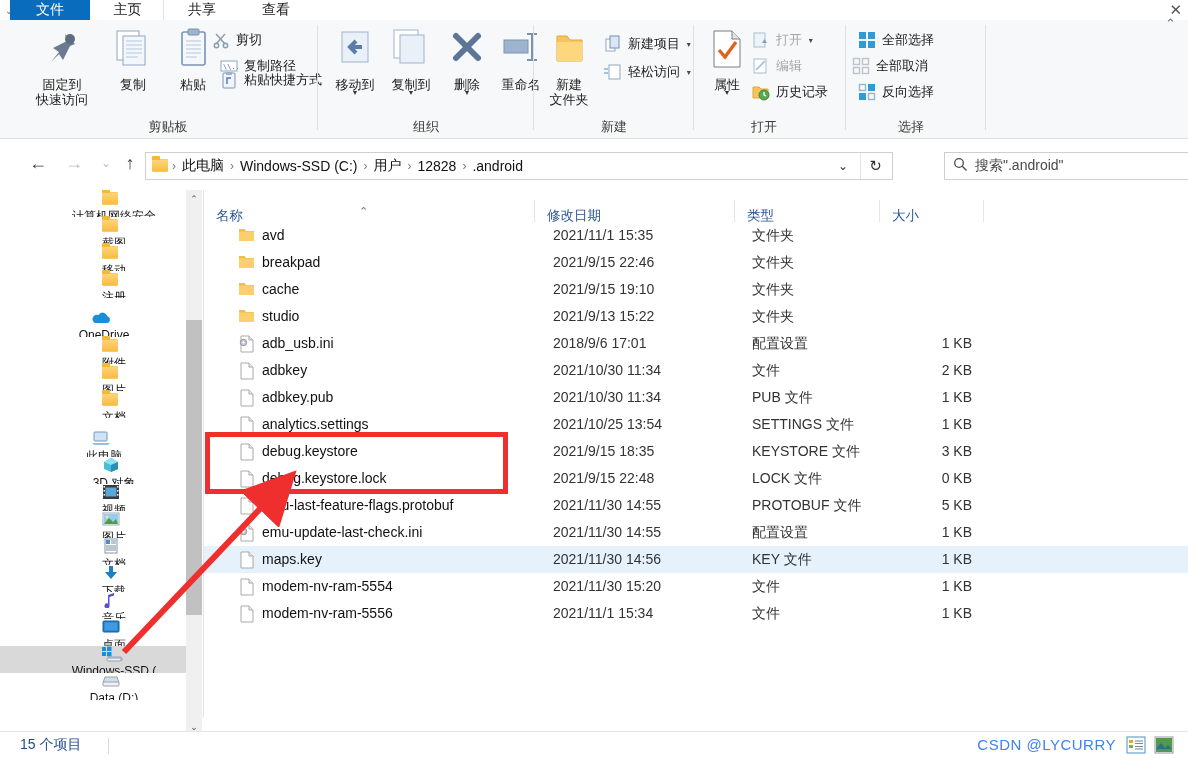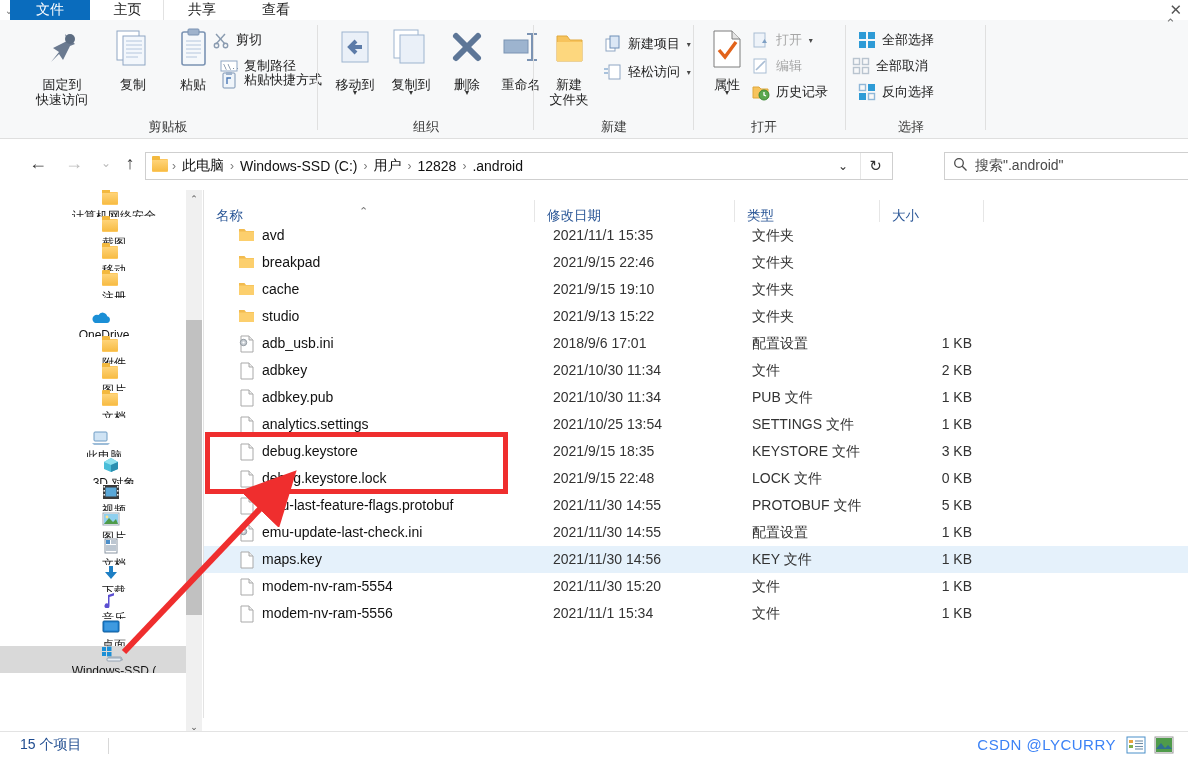--- a/index.html
+++ b/index.html
@@ -665,20 +665,27 @@
             <g fill="#1b8fd6">
               <rect x="1" y="1" width="4" height="4"></rect>
               <rect x="6" y="0.6" width="4.5" height="4.4"></rect>
               <rect x="1" y="6" width="4" height="4"></rect>
               <rect x="6" y="6" width="4.5" height="4.4"></rect>
             </g>
             <path d="M8 11 h12 l1.5 3 h-15 z" fill="#d5dde5" stroke="#96a4b3"></path>
             <rect x="6" y="12" width="14" height="3" rx="1" fill="#e9eef3" stroke="#96a4b3"></rect>
           </svg></span>
         <span class="ntx">Windows-SSD (</span>
+      </div>
+      <div class="navitem indent1" style="top: 483px;">
+        <span class="nico"><svg width="20" height="16" viewBox="0 0 20 16">
+            <path d="M4 4 h12 l2 6 h-16 z" fill="#d5dde5" stroke="#96a4b3"></path>
+            <rect x="2" y="9" width="16" height="4" rx="1" fill="#eef2f6" stroke="#96a4b3"></rect>
+          </svg></span>
+        <span class="ntx">Data (D:)</span>
       </div>
     </div>
   <div class="navscroll">
     <span class="arrow up">⌃</span>
     <span class="thumb"></span>
     <span class="arrow down">⌄</span>
   </div>
   <div class="navpane-rightline"></div>
 
   <div class="headerrow">

